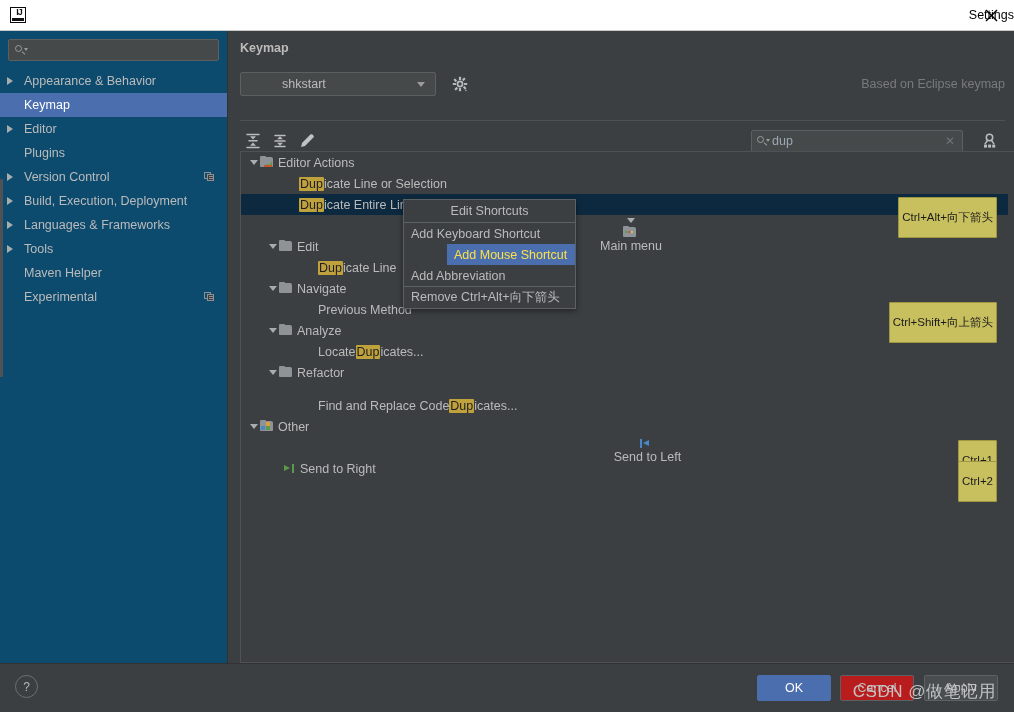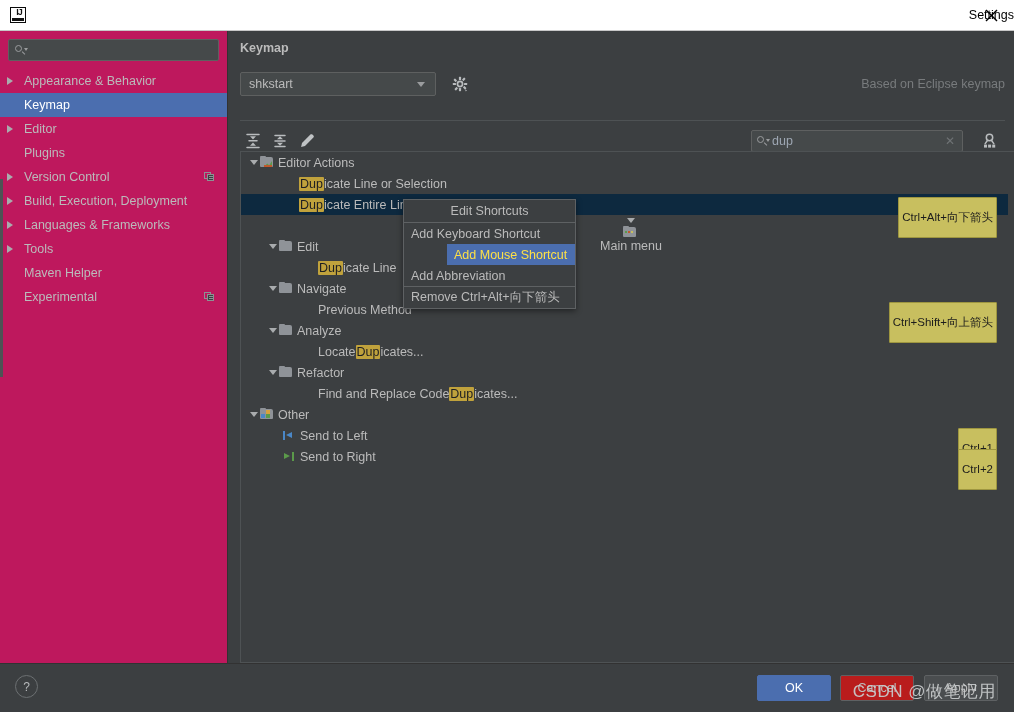--- a/index.html
+++ b/index.html
@@ -32,21 +32,21 @@
   .tb-title{margin-left:10px;color:#000000;font-size:12.5px;}
   .tb-close{
     position:absolute;right:0;top:0;width:46px;height:30px;
     display:flex;align-items:center;justify-content:center;color:#000;font-size:15px;
   }
   .tb-close svg{display:block;}
 
   
   .sidebar{
     position:absolute;left:0;top:31px;width:228px;height:632px;
-    background:#be185d;box-sizing:border-box;border-right:1px solid #323232;
+    background:#0c4a6e;box-sizing:border-box;border-right:1px solid #323232;
   }
   .search-wrap{padding:8px 8px 6px 8px;}
   .search-box{
     height:22px;background:#45494a;border:1px solid #5e6060;border-radius:2px;
     display:flex;align-items:center;padding:0 6px;box-sizing:border-box;
   }
   .mag{width:11px;height:11px;position:relative;flex:0 0 auto;margin-right:2px;}
   .mag i{
     position:absolute;left:0;top:0;width:7px;height:7px;border:1.3px solid #9a9c9e;border-radius:50%;box-sizing:border-box;
   }
@@ -91,21 +91,21 @@
   }
   .panel-title{
     position:absolute;left:11px;top:10px;font-size:12.5px;color:#bbbbbb;font-weight:bold;
   }
   .row-keymap{
     position:absolute;left:11px;top:41px;width:765px;height:28px;
   }
   .combo{
     position:absolute;left:0;top:0;width:196px;height:24px;
     background:#45494a;border:1px solid #5e6060;border-radius:2px;box-sizing:border-box;
-    display:flex;align-items:center;
+    display:flex;align-items:center;padding-left:33px;
   }
   .combo .val{padding-left:8px;font-size:12.5px;color:#bbbbbb;flex:1;}
   .combo .caret{
     width:0;height:0;border-left:4.5px solid transparent;border-right:4.5px solid transparent;
     border-top:5px solid #9a9c9e;margin-right:10px;
   }
   .gearbtn{position:absolute;left:211px;top:3px;width:18px;height:18px;}
   .based{
     position:absolute;right:0;top:5px;font-size:12.5px;color:#787b7d;white-space:nowrap;
   }
@@ -488,41 +488,41 @@
         <div class="tarrow">
             <span></span>
           </div>
         <div class="ticon">
           <div class="fold tab"></div>
             <div class="fold"></div>
         </div>
         <div class="tlabel">Refactor</div>
       </div>
 
-      <div class="trow" style="padding-left:77px;">
+      <div class="trow" style="padding-left:77px;margin-top:12px;">
         <span>Find and Replace Code </span>
           <span class="hl">Dup</span>
           <span>icates...</span>
       </div>
 
       <div class="trow" style="padding-left:7px;">
         <div class="tarrow">
             <span></span>
           </div>
         <div class="ticon icon-other">
           <div class="fold tab"></div>
             <div class="fold"></div>
             <div class="o1"></div>
             <div class="o2"></div>
             <div class="o3"></div>
         </div>
         <div class="tlabel">Other</div>
       </div>
 
-      <div class="trow" style="padding-left:40px;">
+      <div class="trow" style="padding-left:40px;flex-direction:column;">
         <div class="ticon">
           <div class="arrL">
               <div class="bar"></div>
               <div class="tri"></div>
             </div>
         </div>
         <span>Send to Left</span>
         <div class="shortcut">Ctrl+1</div>
       </div>
 

